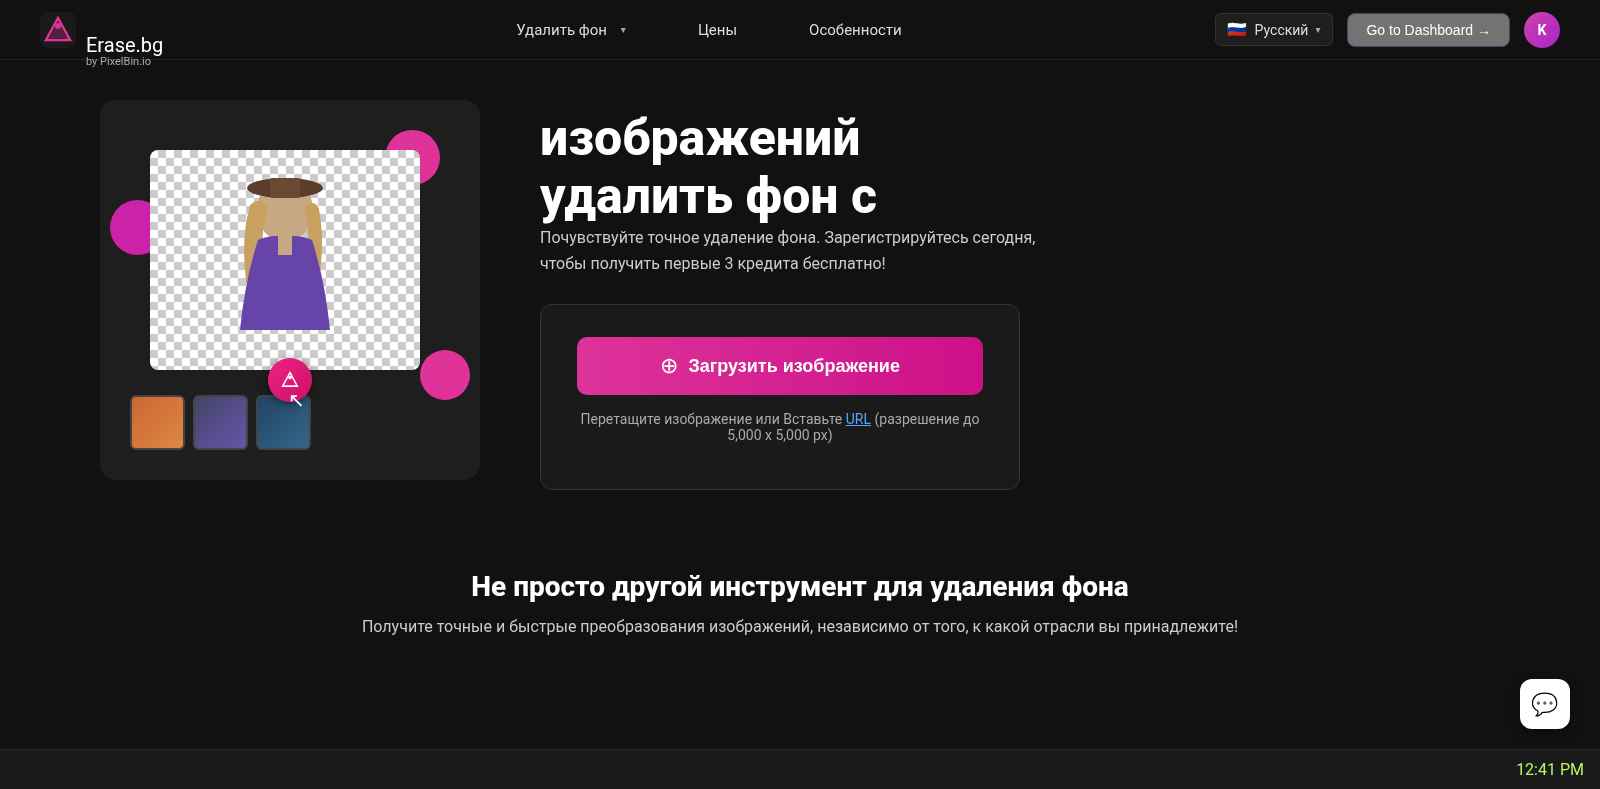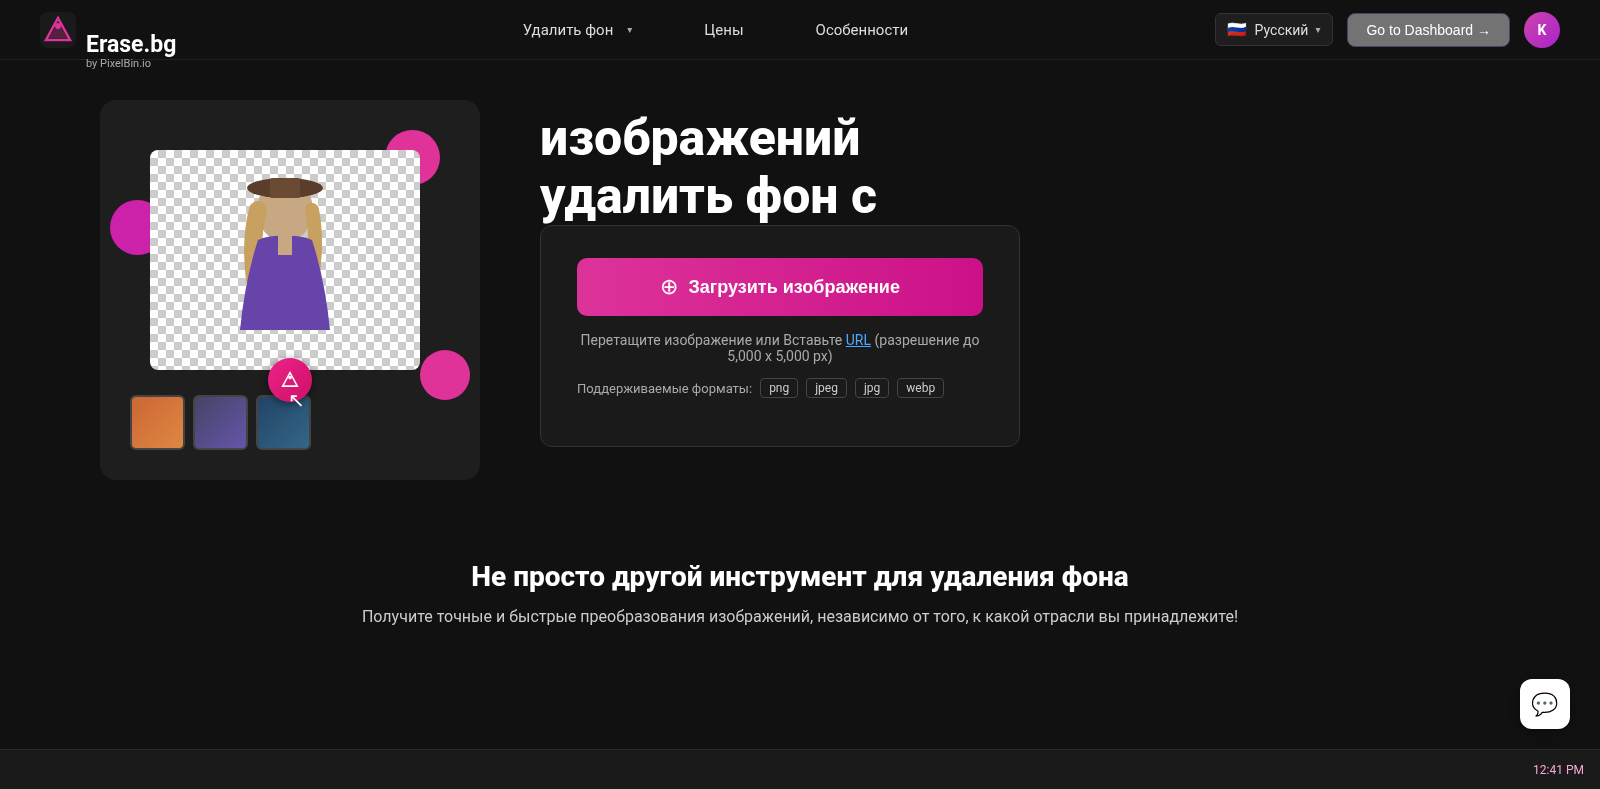--- a/index.html
+++ b/index.html
@@ -32,22 +32,22 @@
     .logo-icon {
       width: 36px;
       height: 36px;
     }
     .logo-text {
       display: flex;
       flex-direction: column;
       line-height: 1.1;
     }
     .logo-name {
-      font-size: 23px;
-      font-weight: 700;
+      font-size: 20px;
+      font-weight: 400;
       color: #ffffff;
       margin-top: 43px;
     }
     .logo-sub {
       font-size: 11px;
       color: #aaaaaa;
     }
     .navbar-center {
       display: flex;
       align-items: center;
@@ -361,22 +361,22 @@
       right: 0;
       height: 40px;
       background: #1a1a1a;
       border-top: 1px solid #2a2a2a;
       display: flex;
       align-items: center;
       justify-content: flex-end;
       padding: 0 16px;
     }
     .taskbar-time {
-      font-size: 12px;
-      color: #f9a8d4;
+      font-size: 16px;
+      color: #bef264;
     }
 
     
     .woman-svg {
       width: 100%;
       height: 100%;
     }
   </style>
 </head>
 <body>
@@ -467,40 +467,34 @@
       <div class="cursor-icon">↖</div>
     </div>
   </div>
 
   <div class="hero-content">
     <h1>
       <span style="display:block; font-size:50px; font-weight:800; color:#ffffff; line-height:1.15;">изображений</span>
       <span style="display:block; font-size:50px; font-weight:800; color:#ffffff; line-height:1.15;">удалить фон с</span>
     </h1>
 
+    <p class="hero-subtitle">Почувствуйте точное удаление фона. Зарегистрируйтесь сегодня, чтобы получить первые 3 кредита бесплатно!</p>
 
     <div class="upload-box">
       <button class="upload-btn">
         <span class="upload-btn-icon">⊕</span>
         <span>Загрузить изображение</span>
       </button>
 
       <p class="upload-hint">
         <span>Перетащите изображение или Вставьте</span>
         <span class="upload-hint-link">URL</span>
         <span>(разрешение до 5,000 x 5,000 px)</span>
       </p>
 
-      <div class="formats-row">
-        <span class="formats-label">Поддерживаемые форматы:</span>
-        <span class="format-badge">png</span>
-        <span class="format-badge">jpeg</span>
-        <span class="format-badge">jpg</span>
-        <span class="format-badge">webp</span>
-      </div>
 
     </div>
   </div>
 </section>
 
 <section class="bottom-section">
   <h2 class="bottom-title">Не просто другой инструмент для удаления фона</h2>
   <p class="bottom-subtitle">Получите точные и быстрые преобразования изображений, независимо от того, к какой отрасли вы принадлежите!</p>
 </section>
 

